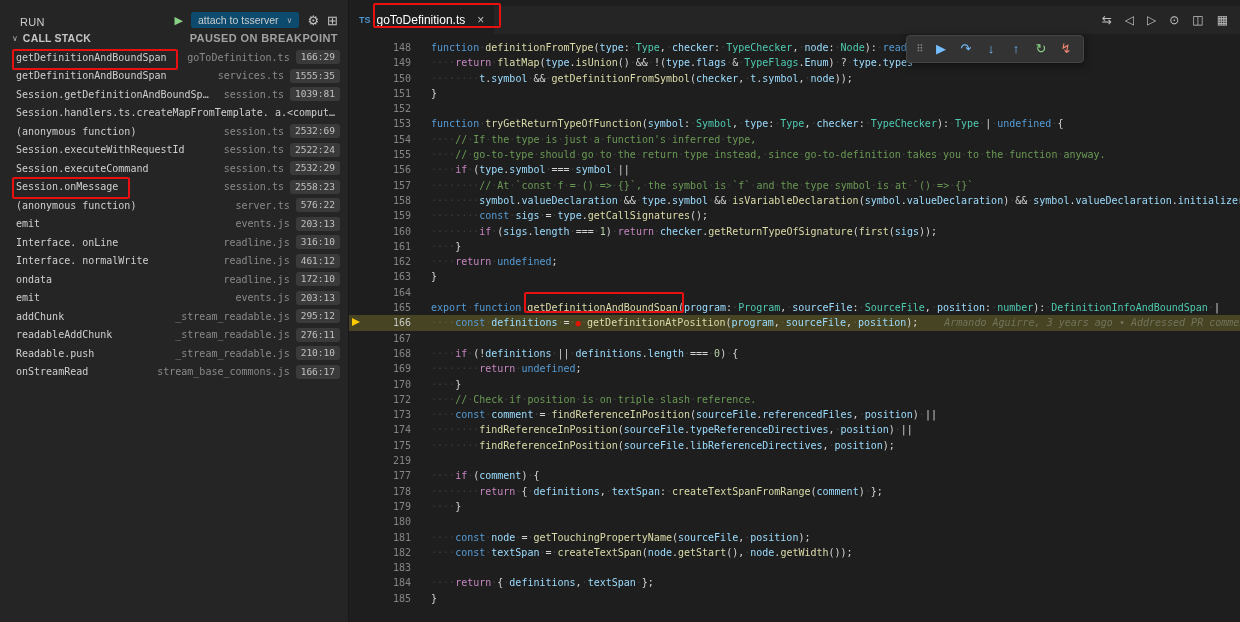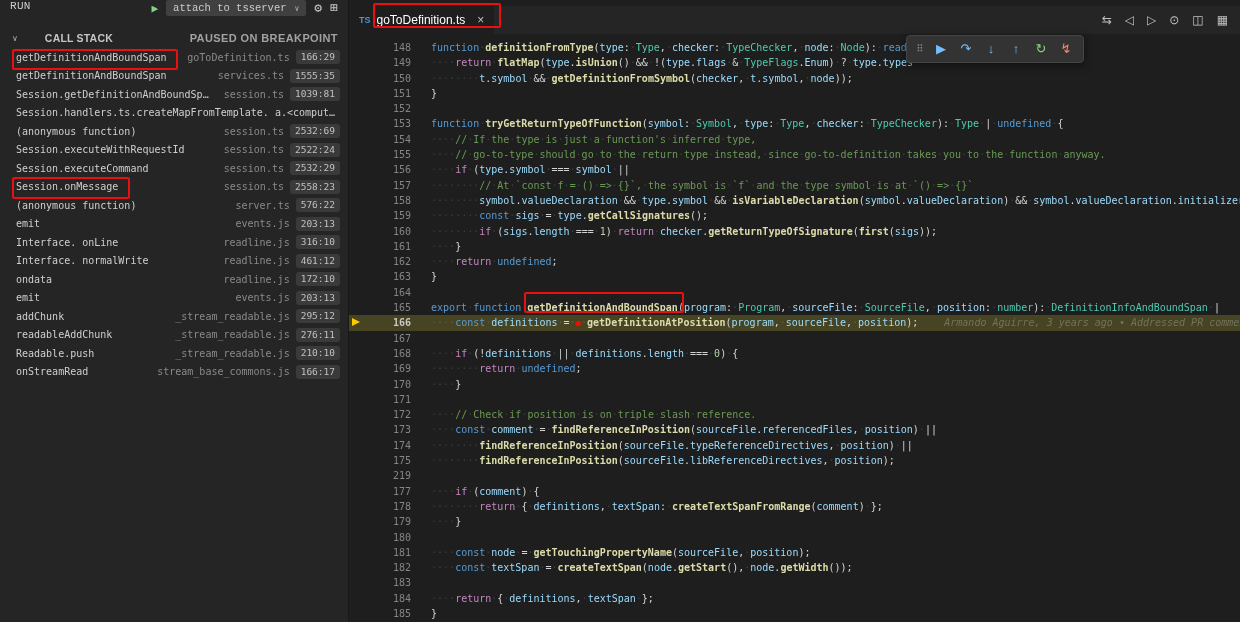--- a/index.html
+++ b/index.html
@@ -3,56 +3,56 @@
 <meta charset="utf-8">
 <style>
   html,body{margin:0;padding:0;}
   body{
     width:1240px;height:622px;position:relative;overflow:hidden;
     background:#1e1e1e;font-family:"Liberation Sans",sans-serif;
     -webkit-font-smoothing:antialiased;
   }
   
   .sidebar{position:absolute;left:0;top:0;width:348px;height:622px;background:#252526;border-right:1px solid #181818;}
-  .runbar{height:28px;display:flex;align-items:flex-start;padding:0 10px 0 10px;font-family:Liberation Mono, monospace;}
+  .runbar{height:28px;display:flex;align-items:flex-end;padding:0 10px 0 20px;}
   .runtitle{font-size:11px;color:#cccccc;letter-spacing:.3px;}
   .rungroup{margin-left:auto;display:flex;align-items:center;gap:8px;}
   .playbtn{color:#89d185;font-size:11px;cursor:pointer;}
-  .cfgselect{background:#404040;color:#cccccc;font-size:10.5px;display:flex;align-items:center;gap:8px;padding:2px 7px;border-radius:2px;cursor:pointer;}
+  .cfgselect{background:#0c4a6e;color:#cccccc;font-size:10.5px;display:flex;align-items:center;gap:8px;padding:2px 7px;border-radius:2px;cursor:pointer;}
   .caret{font-size:8px;color:#aaaaaa;}
   .iconbtn{color:#c5c5c5;font-size:13px;cursor:pointer;}
   .cs-header{height:20px;display:flex;align-items:center;padding:0 10px 0 12px;}
   .chev{font-size:8px;color:#b0b0b0;margin-right:5px;}
-  .cs-title{font-size:10.5px;font-weight:bold;color:#c5c5c5;letter-spacing:.2px;margin-left:22px;}
+  .cs-title{font-size:10.5px;font-weight:bold;color:#c5c5c5;letter-spacing:.2px;}
   .cs-status{margin-left:auto;font-size:11px;letter-spacing:.4px;color:#a2a2a2;font-weight:bold;}
   .cs-list{font-family:"DejaVu Sans Mono",monospace;font-size:10px;}
   .frame{display:flex;align-items:center;height:18.5px;padding:0 8px 0 16px;white-space:nowrap;overflow:hidden;cursor:pointer;}
   .fname{color:#cfcfcf;flex:0 1 auto;overflow:hidden;text-overflow:ellipsis;}
   .ffile{color:#8a8a8a;margin-left:auto;padding-left:10px;}
   .fbadge{background:#3a3a3a;color:#c0c0c0;border-radius:3px;padding:1px 5px;margin-left:6px;font-size:9.5px;line-height:12px;}
   
   .editor{position:absolute;left:349px;top:6px;right:0;height:622px;background:#1e1e1e;overflow:hidden;}
   .tabbar{height:28px;background:#252526;display:flex;align-items:stretch;}
   .tab{background:#1e1e1e;display:flex;align-items:center;gap:6px;padding:0 10px;cursor:pointer;}
   .tabicon{color:#4e94ce;font-size:9px;font-weight:bold;}
   .tablabel{color:#ffffff;font-size:12px;}
   .tabclose{color:#c0c0c0;font-size:12px;margin-left:6px;cursor:pointer;}
   .editor-actions{margin-left:auto;display:flex;align-items:center;gap:13px;padding-right:12px;}
   .abtn{color:#c0c0c0;font-size:12px;cursor:pointer;}
   .code{position:relative;padding-top:6px;font-family:"DejaVu Sans Mono",monospace;font-size:10px;line-height:15.3px;}
   .row{position:relative;height:15.3px;padding-left:82px;white-space:pre;cursor:text;}
   .row.hl{background:#464423;}
   .ln{position:absolute;left:0;top:0;width:62px;text-align:right;color:#858585;cursor:pointer;}
-  .hl .ln{color:#c6c6c6;font-weight:bold;}
+  .hl .ln{color:#c6c6c6;}
   .dbg-arrow{position:absolute;left:3px;top:3px;width:0;height:0;border-left:8px solid #ffcc00;border-top:4.5px solid transparent;border-bottom:4.5px solid transparent;}
   .ws{color:#3e3e3e;}
   .hl .ws{color:#60603f;}
   .tk-k{color:#569cd6;}
   .tk-c{color:#c586c0;}
-  .tk-f{color:#dcdcaa;font-weight:bold;}
+  .tk-f{color:#dcdcaa;}
   .tk-t{color:#4ec9b0;}
   .tk-v{color:#9cdcfe;}
   .tk-m{color:#6a9955;}
   .tk-o{color:#d4d4d4;}
   .tk-n{color:#b5cea8;}
   .tk-brk{color:#e51400;font-size:9px;}
   .blame{font-style:italic;color:#73735c;margin-left:26px;}
   
   .dbg-toolbar{position:absolute;left:557px;top:29px;z-index:20;background:#333333;border:1px solid #454545;border-radius:4px;box-shadow:0 2px 8px rgba(0,0,0,.55);display:flex;align-items:center;gap:3px;padding:1px 6px;}
   .dbtn{width:22px;height:24px;line-height:24px;text-align:center;font-size:13px;cursor:pointer;}
@@ -215,21 +215,20 @@
       <div class="row"><span class="ln">161</span><span class="lc"><span class="ws">·</span><span class="ws">·</span><span class="ws">·</span><span class="ws">·</span><span class="tk-o">}</span></span></div>
       <div class="row"><span class="ln">162</span><span class="lc"><span class="ws">·</span><span class="ws">·</span><span class="ws">·</span><span class="ws">·</span><span class="tk-c">return</span><span class="ws">·</span><span class="tk-k">undefined</span><span class="tk-o">;</span></span></div>
       <div class="row"><span class="ln">163</span><span class="lc"><span class="tk-o">}</span></span></div>
       <div class="row"><span class="ln">164</span><span class="lc"></span></div>
       <div class="row"><span class="ln">165</span><span class="lc"><span class="tk-k">export</span><span class="ws">·</span><span class="tk-k">function</span><span class="ws">·</span><span class="tk-f">getDefinitionAndBoundSpan</span><span class="tk-o">(</span><span class="tk-v">program</span><span class="tk-o">:</span><span class="ws">·</span><span class="tk-t">Program</span><span class="tk-o">,</span><span class="ws">·</span><span class="tk-v">sourceFile</span><span class="tk-o">:</span><span class="ws">·</span><span class="tk-t">SourceFile</span><span class="tk-o">,</span><span class="ws">·</span><span class="tk-v">position</span><span class="tk-o">:</span><span class="ws">·</span><span class="tk-t">number</span><span class="tk-o">):</span><span class="ws">·</span><span class="tk-t">DefinitionInfoAndBoundSpan</span><span class="ws">·</span><span class="tk-o">|</span></span></div>
       <div class="row hl"><span class="ln">166</span><span class="dbg-arrow"></span><span class="lc"><span class="ws">·</span><span class="ws">·</span><span class="ws">·</span><span class="ws">·</span><span class="tk-k">const</span><span class="ws">·</span><span class="tk-v">definitions</span><span class="ws">·</span><span class="tk-o">=</span><span class="ws">·</span><span class="tk-brk">●</span><span class="ws">·</span><span class="tk-f">getDefinitionAtPosition</span><span class="tk-o">(</span><span class="tk-v">program</span><span class="tk-o">,</span><span class="ws">·</span><span class="tk-v">sourceFile</span><span class="tk-o">,</span><span class="ws">·</span><span class="tk-v">position</span><span class="tk-o">);</span></span><span class="blame">Armando Aguirre, 3 years ago • Addressed PR comments</span></div>
       <div class="row"><span class="ln">167</span><span class="lc"></span></div>
       <div class="row"><span class="ln">168</span><span class="lc"><span class="ws">·</span><span class="ws">·</span><span class="ws">·</span><span class="ws">·</span><span class="tk-c">if</span><span class="ws">·</span><span class="tk-o">(!</span><span class="tk-v">definitions</span><span class="ws">·</span><span class="tk-o">||</span><span class="ws">·</span><span class="tk-v">definitions</span><span class="tk-o">.</span><span class="tk-v">length</span><span class="ws">·</span><span class="tk-o">===</span><span class="ws">·</span><span class="tk-n">0</span><span class="tk-o">)</span><span class="ws">·</span><span class="tk-o">{</span></span></div>
       <div class="row"><span class="ln">169</span><span class="lc"><span class="ws">·</span><span class="ws">·</span><span class="ws">·</span><span class="ws">·</span><span class="ws">·</span><span class="ws">·</span><span class="ws">·</span><span class="ws">·</span><span class="tk-c">return</span><span class="ws">·</span><span class="tk-k">undefined</span><span class="tk-o">;</span></span></div>
       <div class="row"><span class="ln">170</span><span class="lc"><span class="ws">·</span><span class="ws">·</span><span class="ws">·</span><span class="ws">·</span><span class="tk-o">}</span></span></div>
-      <div class="row"><span class="ln">171</span><span class="lc"></span></div>
       <div class="row"><span class="ln">172</span><span class="lc"><span class="ws">·</span><span class="ws">·</span><span class="ws">·</span><span class="ws">·</span><span class="tk-m">//</span><span class="ws">·</span><span class="tk-m">Check</span><span class="ws">·</span><span class="tk-m">if</span><span class="ws">·</span><span class="tk-m">position</span><span class="ws">·</span><span class="tk-m">is</span><span class="ws">·</span><span class="tk-m">on</span><span class="ws">·</span><span class="tk-m">triple</span><span class="ws">·</span><span class="tk-m">slash</span><span class="ws">·</span><span class="tk-m">reference.</span></span></div>
       <div class="row"><span class="ln">173</span><span class="lc"><span class="ws">·</span><span class="ws">·</span><span class="ws">·</span><span class="ws">·</span><span class="tk-k">const</span><span class="ws">·</span><span class="tk-v">comment</span><span class="ws">·</span><span class="tk-o">=</span><span class="ws">·</span><span class="tk-f">findReferenceInPosition</span><span class="tk-o">(</span><span class="tk-v">sourceFile</span><span class="tk-o">.</span><span class="tk-v">referencedFiles</span><span class="tk-o">,</span><span class="ws">·</span><span class="tk-v">position</span><span class="tk-o">)</span><span class="ws">·</span><span class="tk-o">||</span></span></div>
       <div class="row"><span class="ln">174</span><span class="lc"><span class="ws">·</span><span class="ws">·</span><span class="ws">·</span><span class="ws">·</span><span class="ws">·</span><span class="ws">·</span><span class="ws">·</span><span class="ws">·</span><span class="tk-f">findReferenceInPosition</span><span class="tk-o">(</span><span class="tk-v">sourceFile</span><span class="tk-o">.</span><span class="tk-v">typeReferenceDirectives</span><span class="tk-o">,</span><span class="ws">·</span><span class="tk-v">position</span><span class="tk-o">)</span><span class="ws">·</span><span class="tk-o">||</span></span></div>
       <div class="row"><span class="ln">175</span><span class="lc"><span class="ws">·</span><span class="ws">·</span><span class="ws">·</span><span class="ws">·</span><span class="ws">·</span><span class="ws">·</span><span class="ws">·</span><span class="ws">·</span><span class="tk-f">findReferenceInPosition</span><span class="tk-o">(</span><span class="tk-v">sourceFile</span><span class="tk-o">.</span><span class="tk-v">libReferenceDirectives</span><span class="tk-o">,</span><span class="ws">·</span><span class="tk-v">position</span><span class="tk-o">);</span></span></div>
       <div class="row"><span class="ln">219</span><span class="lc"></span></div>
       <div class="row"><span class="ln">177</span><span class="lc"><span class="ws">·</span><span class="ws">·</span><span class="ws">·</span><span class="ws">·</span><span class="tk-c">if</span><span class="ws">·</span><span class="tk-o">(</span><span class="tk-v">comment</span><span class="tk-o">)</span><span class="ws">·</span><span class="tk-o">{</span></span></div>
       <div class="row"><span class="ln">178</span><span class="lc"><span class="ws">·</span><span class="ws">·</span><span class="ws">·</span><span class="ws">·</span><span class="ws">·</span><span class="ws">·</span><span class="ws">·</span><span class="ws">·</span><span class="tk-c">return</span><span class="ws">·</span><span class="tk-o">{</span><span class="ws">·</span><span class="tk-v">definitions</span><span class="tk-o">,</span><span class="ws">·</span><span class="tk-v">textSpan</span><span class="tk-o">:</span><span class="ws">·</span><span class="tk-f">createTextSpanFromRange</span><span class="tk-o">(</span><span class="tk-v">comment</span><span class="tk-o">)</span><span class="ws">·</span><span class="tk-o">};</span></span></div>
       <div class="row"><span class="ln">179</span><span class="lc"><span class="ws">·</span><span class="ws">·</span><span class="ws">·</span><span class="ws">·</span><span class="tk-o">}</span></span></div>
       <div class="row"><span class="ln">180</span><span class="lc"></span></div>
       <div class="row"><span class="ln">181</span><span class="lc"><span class="ws">·</span><span class="ws">·</span><span class="ws">·</span><span class="ws">·</span><span class="tk-k">const</span><span class="ws">·</span><span class="tk-v">node</span><span class="ws">·</span><span class="tk-o">=</span><span class="ws">·</span><span class="tk-f">getTouchingPropertyName</span><span class="tk-o">(</span><span class="tk-v">sourceFile</span><span class="tk-o">,</span><span class="ws">·</span><span class="tk-v">position</span><span class="tk-o">);</span></span></div>

